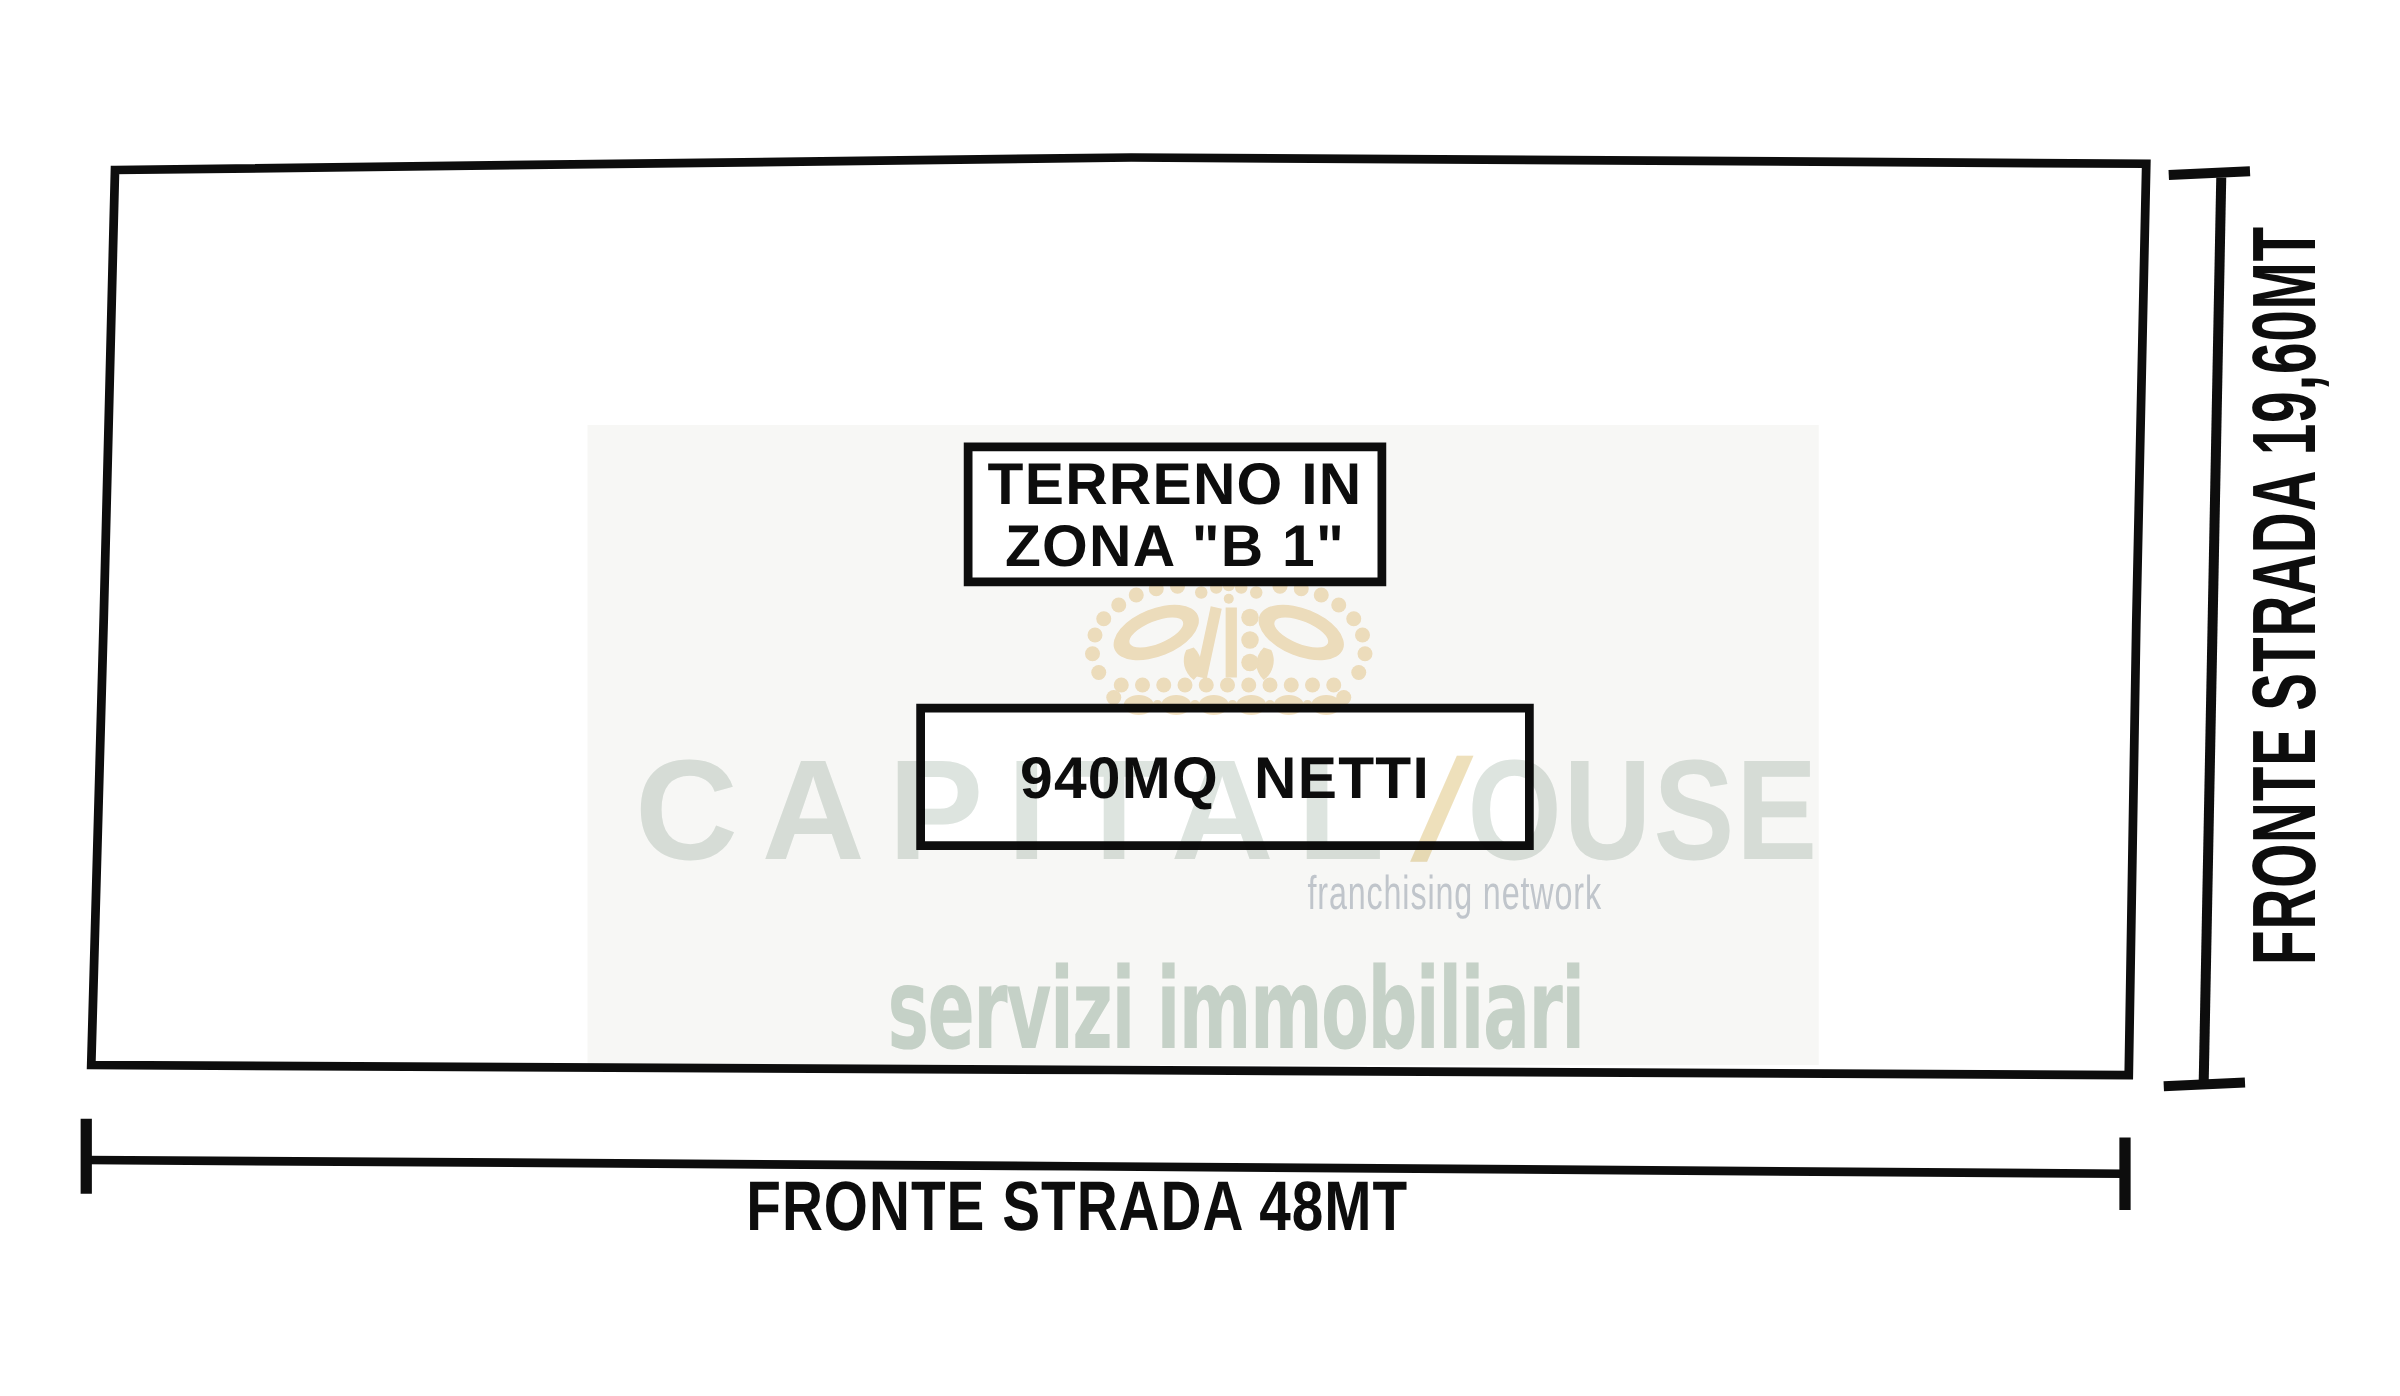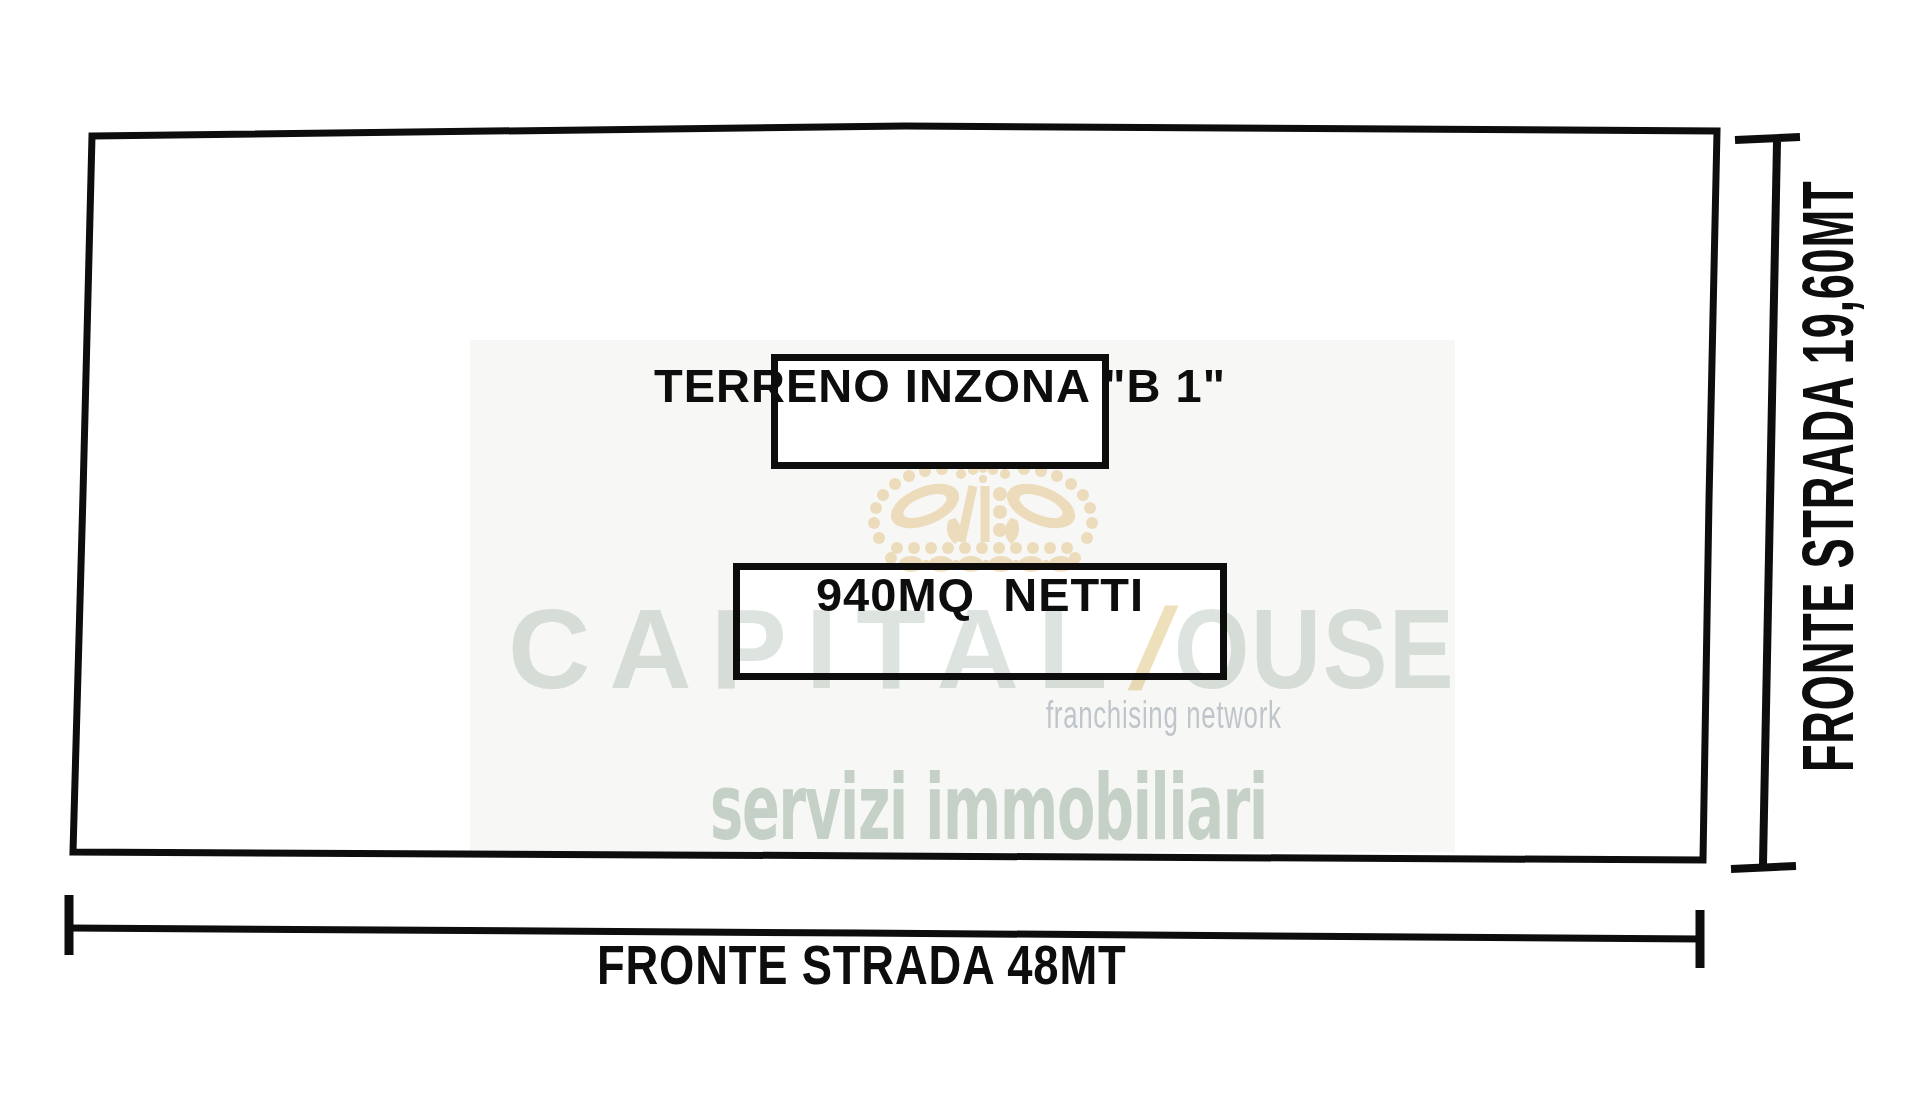--- a/index.html
+++ b/index.html
@@ -6,21 +6,21 @@
   #canvas{position:relative;width:1920px;height:1117px;background:#ffffff;overflow:hidden;
           font-family:"Liberation Sans",sans-serif;color:#0d0d0d;}
   .abs{position:absolute;}
   
   #wash{left:470px;top:340px;width:985px;height:512px;background:#f7f7f5;z-index:1;}
   
   #ink-svg{left:0;top:0;width:1920px;height:1117px;z-index:2;}
   #ink-svg *{stroke:#0d0d0d;}
   
   .label-box{box-sizing:border-box;border:7px solid #0d0d0d;background:#ffffff;z-index:3;
-             display:flex;flex-direction:row;justify-content:center;text-align:center;}
+             display:flex;flex-direction:column;justify-content:center;text-align:center;}
   #zone-box{left:771px;top:354px;width:338px;height:115px;}
   #area-box{left:693px;top:563px;width:494px;height:117px;margin-left:40px;}
   .box-line{font-weight:bold;font-size:47px;line-height:50px;letter-spacing:1px;white-space:pre;}
   
   #front-bottom-label{left:597px;top:937px;font-weight:bold;font-size:56px;line-height:1;
       white-space:nowrap;transform:scaleX(0.81);transform-origin:0 0;letter-spacing:1px;z-index:3;}
   #front-right-label{left:1788px;top:772px;font-weight:bold;font-size:72px;line-height:1.12;
       white-space:nowrap;transform:rotate(-90deg) scaleX(0.63);transform-origin:0 0;letter-spacing:1px;z-index:3;}
   
   #watermark{left:0;top:0;width:1760px;height:1117px;z-index:5;mix-blend-mode:multiply;pointer-events:none;margin-top:16px;}

